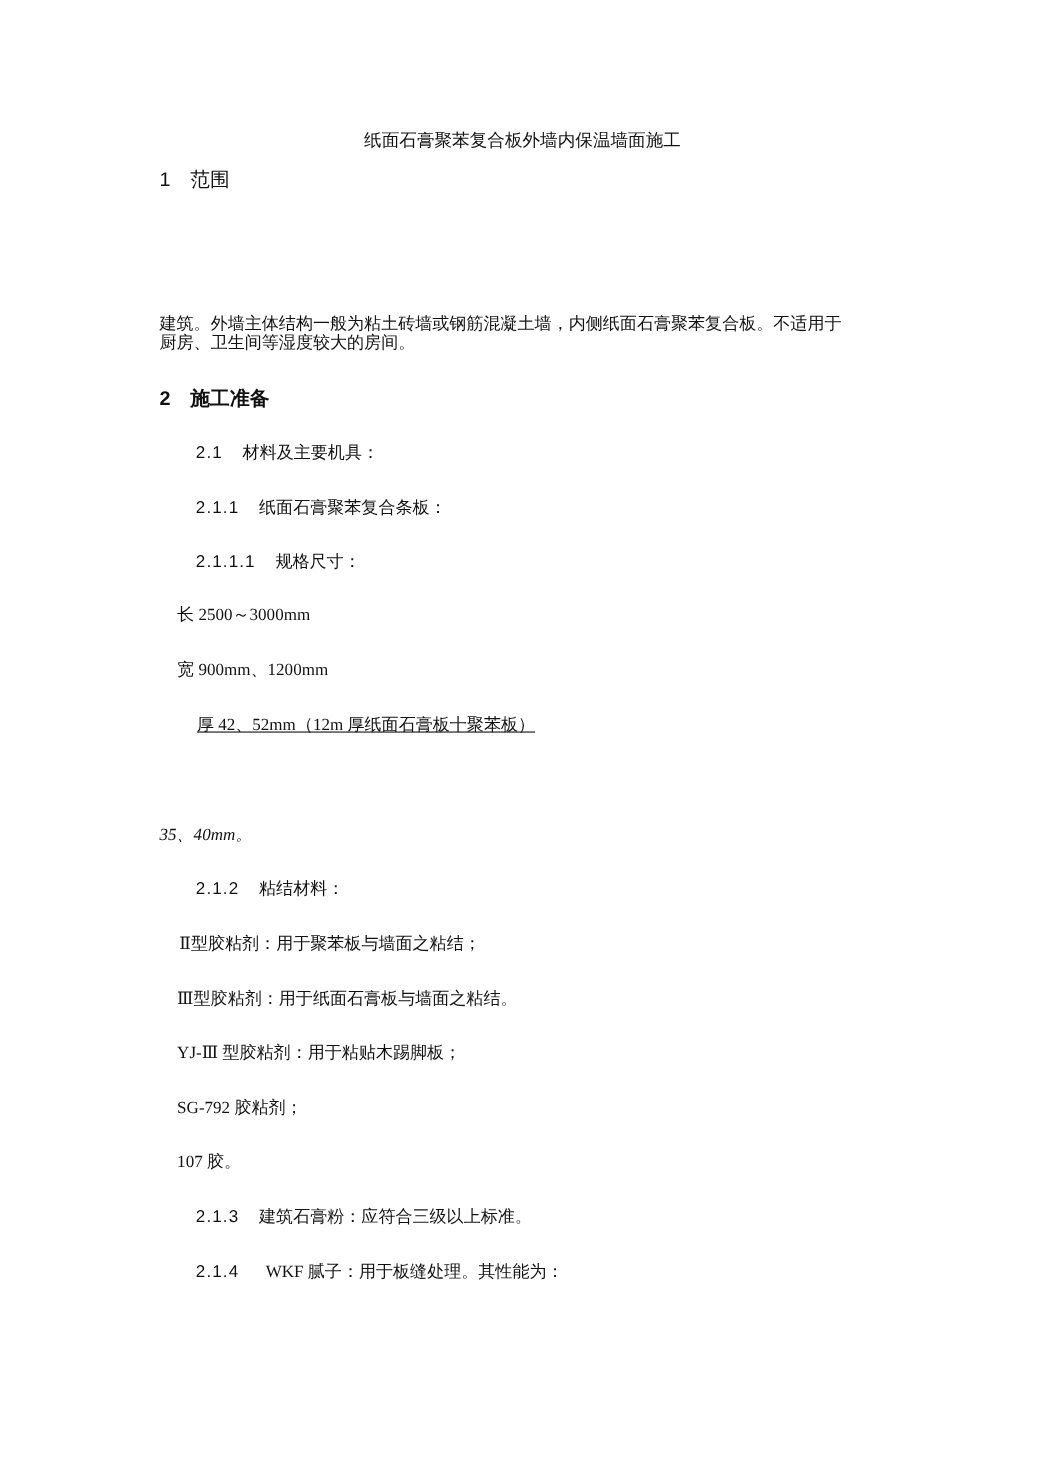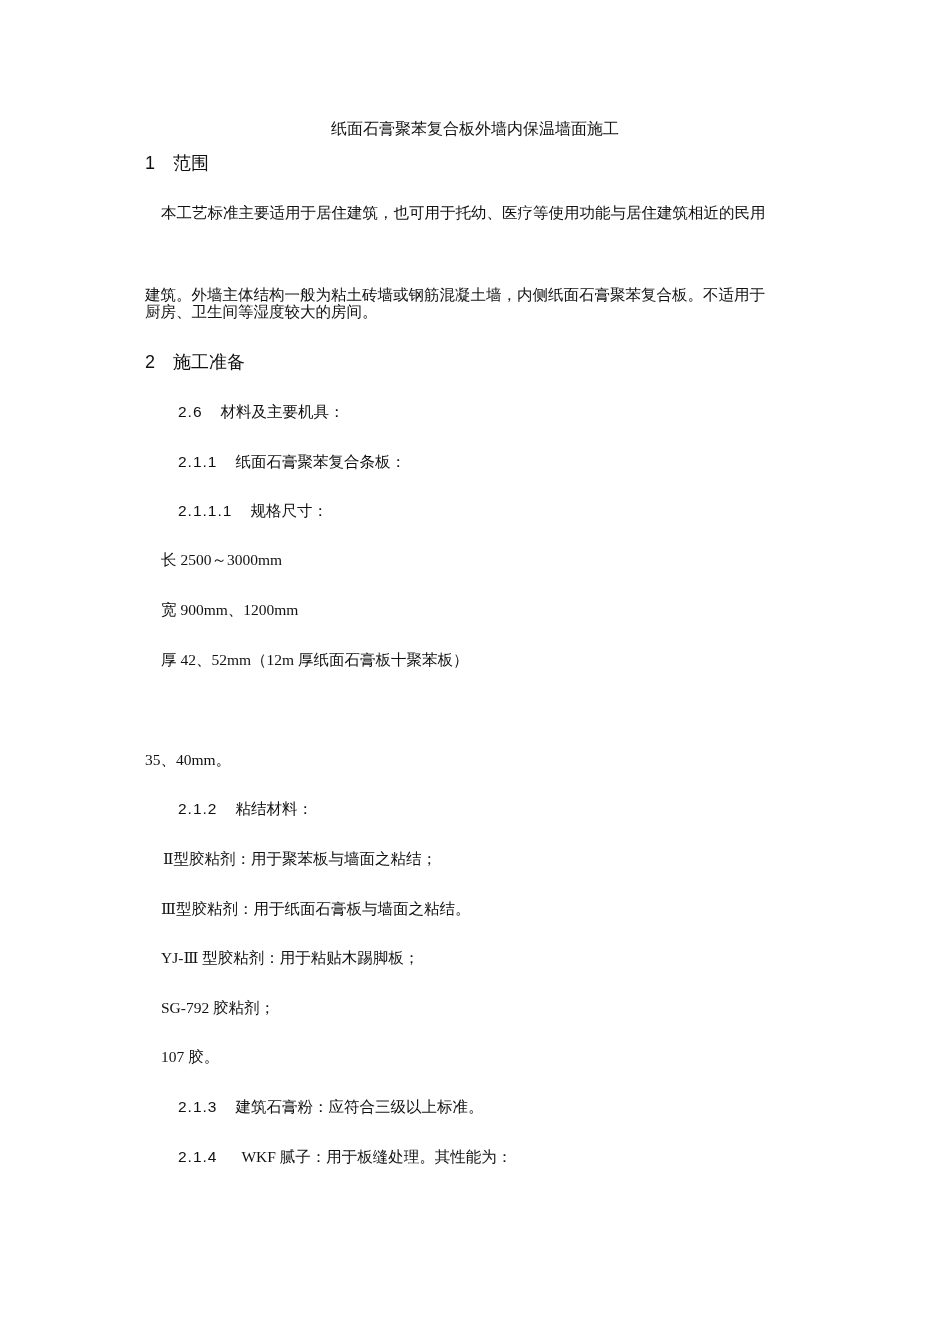--- a/index.html
+++ b/index.html
@@ -18,45 +18,44 @@
 <body>
 
 <div class="page">
 
   <div class="line title">纸面石膏聚苯复合板外墙内保温墙面施工</div>
 
   <div class="line heading" style="left:145px; top:153px;">
     <span>1</span><span class="gap"></span><span>范围</span>
   </div>
 
-  <div class="line" style="left:161px; top:203px;">本工艺标准主要适用于居住建筑，也可用于托幼、医疗等使用功能与居住建筑相近的民用</div>
   <div class="line" style="left:145px; top:253px;margin-top:32px;">建筑。外墙主体结构一般为粘土砖墙或钢筋混凝土墙，内侧纸面石膏聚苯复合板。不适用于</div>
   <div class="line" style="left:145px; top:302px;">厨房、卫生间等湿度较大的房间。</div>
 
-  <div class="line heading" style="left:145px; top:352px;">
+  <div class="line heading" style="left:145px; top:352px;font-weight:bold;">
     <span>2</span><span class="gap"></span><span>施工准备</span>
   </div>
 
   <div class="line" style="left:178px; top:402px;">
-    <span class="num">2.6</span><span class="gap"></span><span>材料及主要机具：</span>
+    <span class="num">2.1</span><span class="gap"></span><span>材料及主要机具：</span>
   </div>
 
   <div class="line" style="left:178px; top:452px;">
     <span class="num">2.1.1</span><span class="gap"></span><span>纸面石膏聚苯复合条板：</span>
   </div>
 
   <div class="line" style="left:178px; top:501px;">
     <span class="num">2.1.1.1</span><span class="gap"></span><span>规格尺寸：</span>
   </div>
 
   <div class="line" style="left:161px; top:550px;">长 2500～3000mm</div>
   <div class="line" style="left:161px; top:600px;">宽 900mm、1200mm</div>
-  <div class="line" style="left:161px; top:650px;">厚 42、52mm（12m 厚纸面石膏板十聚苯板）</div>
+  <div class="line" style="left:179px; top:650px;text-decoration:underline;">厚 42、52mm（12m 厚纸面石膏板十聚苯板）</div>
 
-  <div class="line" style="left:145px; top:750px;">35、40mm。</div>
+  <div class="line" style="left:145px; top:750px;font-style:italic;">35、40mm。</div>
 
   <div class="line" style="left:178px; top:799px;">
     <span class="num">2.1.2</span><span class="gap"></span><span>粘结材料：</span>
   </div>
 
   <div class="line" style="left:163px; top:849px;">Ⅱ型胶粘剂：用于聚苯板与墙面之粘结；</div>
   <div class="line" style="left:161px; top:899px;">Ⅲ型胶粘剂：用于纸面石膏板与墙面之粘结。</div>
   <div class="line" style="left:161px; top:948px;">YJ-Ⅲ 型胶粘剂：用于粘贴木踢脚板；</div>
   <div class="line" style="left:161px; top:998px;">SG-792 胶粘剂；</div>
   <div class="line" style="left:161px; top:1047px;">107 胶。</div>

